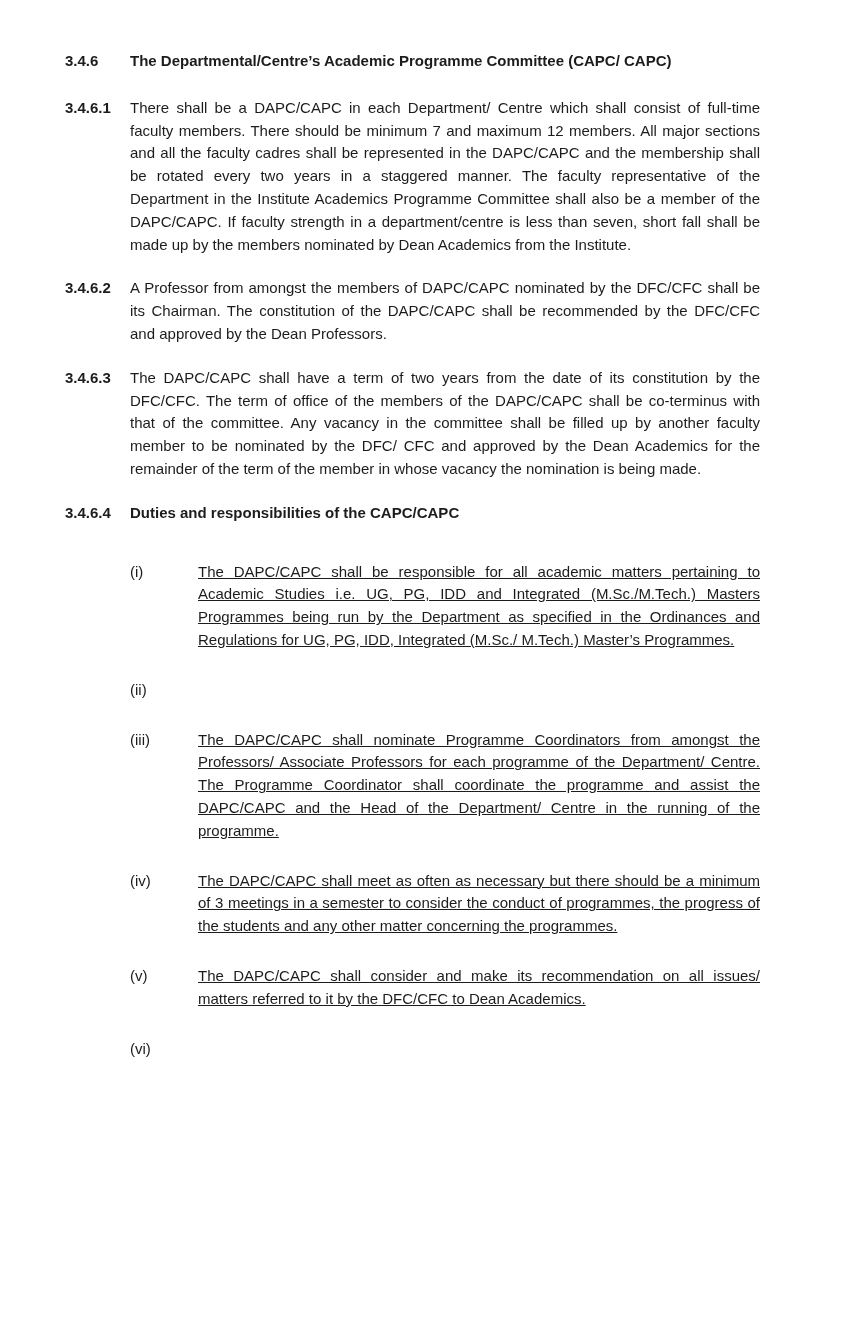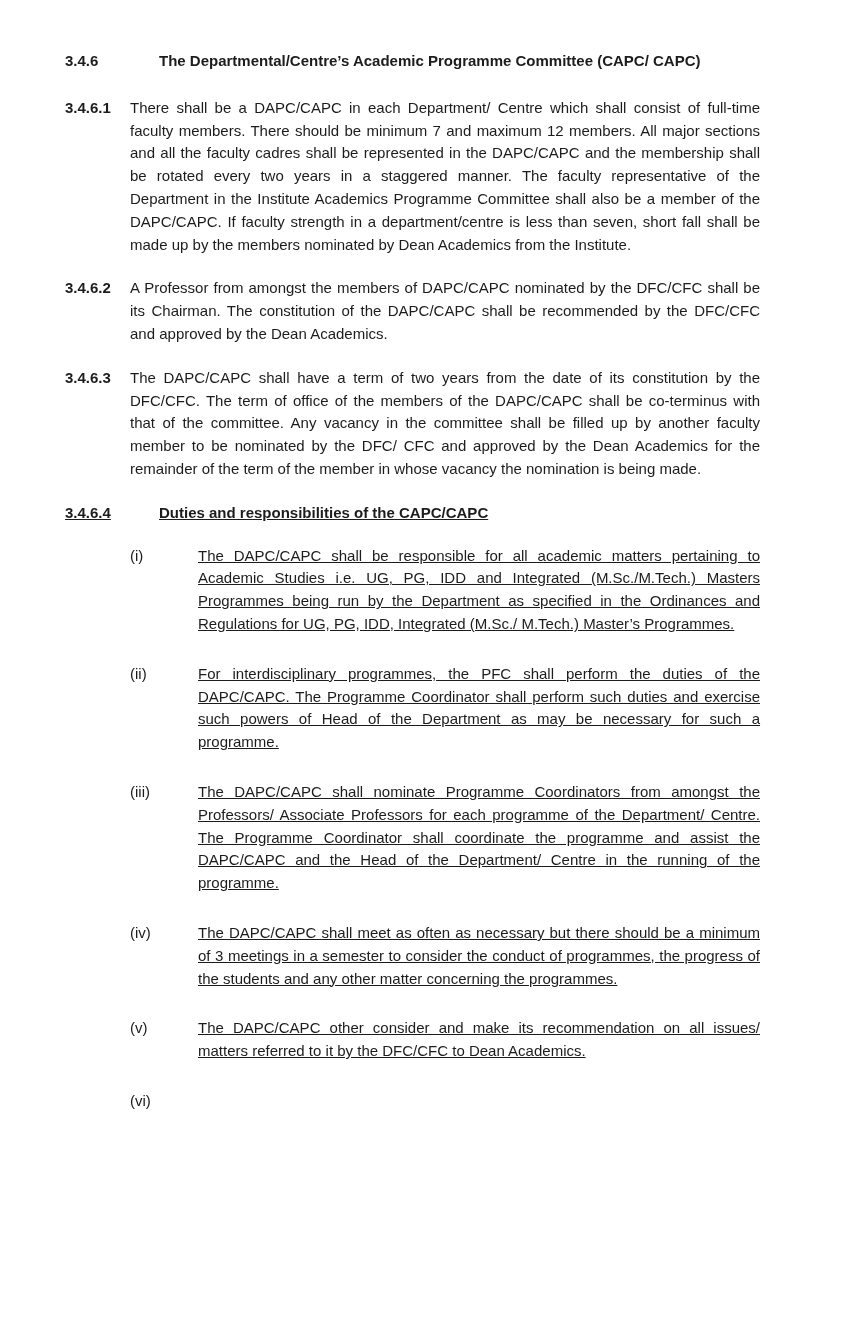--- a/index.html
+++ b/index.html
@@ -27,32 +27,30 @@
     width: 65px;
     flex-shrink: 0;
     font-weight: bold;
   }
   .body-col {
     flex: 1;
     text-align: justify;
   }
   .heading-block {
     margin-bottom: 24px;
-    gap: 29px;
   }
   .heading-block .body-col {
     font-weight: bold;
     text-align: justify;
   }
   .para-block {
     margin-bottom: 21px;
   }
   .subheading-block {
-    margin-bottom: 20px;
-    text-decoration: underline;
+    margin-bottom: 36px;
   }
   .subitem {
     display: flex;
     align-items: flex-start;
     margin-left: 65px;
     margin-bottom: 27px;
   }
   .subitem .label-col {
     width: 68px;
     flex-shrink: 0;
@@ -73,55 +71,54 @@
     <div class="body-col">The Departmental/Centre’s Academic Programme Committee (CAPC/ CAPC)</div>
   </div>
 
   <div class="row para-block">
     <span class="num-col">3.4.6.1</span>
     <div class="body-col">There shall be a DAPC/CAPC in each Department/ Centre which shall consist of full-time faculty members. There should be minimum 7 and maximum 12 members. All major sections and all the faculty cadres shall be represented in the DAPC/CAPC and the membership shall be rotated every two years in a staggered manner.  The faculty representative of the Department in the Institute Academics Programme Committee shall also be a member of the DAPC/CAPC. If faculty strength in a department/centre is less than seven, short fall shall be made up by the members nominated by Dean Academics from the Institute.</div>
   </div>
 
   <div class="row para-block">
     <span class="num-col">3.4.6.2</span>
-    <div class="body-col">A Professor from amongst the members of DAPC/CAPC nominated by the DFC/CFC shall be its Chairman. The constitution of the DAPC/CAPC shall be recommended by the DFC/CFC and approved by the Dean Academics.</div>
+    <div class="body-col">A Professor from amongst the members of DAPC/CAPC nominated by the DFC/CFC shall be its Chairman. The constitution of the DAPC/CAPC shall be recommended by the DFC/CFC and approved by the Dean Professors.</div>
   </div>
 
   <div class="row para-block">
     <span class="num-col">3.4.6.3</span>
     <div class="body-col">The DAPC/CAPC shall have a term of two years from the date of its constitution by the DFC/CFC. The term of office of the members of the DAPC/CAPC shall be co-terminus with that of the committee. Any vacancy in the committee shall be filled up by another faculty member to be nominated by the DFC/ CFC and approved by the Dean Academics for the remainder of the term of the member in whose vacancy the nomination is being made.</div>
   </div>
 
   <div class="row heading-block subheading-block">
     <span class="num-col">3.4.6.4</span>
     <div class="body-col">Duties and responsibilities of the CAPC/CAPC</div>
   </div>
 
   <div class="subitem">
     <span class="label-col">(i)</span>
     <div class="text-col">The DAPC/CAPC shall be responsible for all academic matters pertaining to Academic Studies i.e. UG, PG, IDD and Integrated (M.Sc./M.Tech.) Masters Programmes being run by the Department as specified in the Ordinances and Regulations for UG, PG, IDD, Integrated  (M.Sc./ M.Tech.) Master’s Programmes.</div>
   </div>
 
   <div class="subitem">
     <span class="label-col">(ii)</span>
-    <div class="text-col">For interdisciplinary programmes, the PFC shall perform the duties of the DAPC/CAPC. The Programme Coordinator shall perform such duties and exercise such powers of Head of the Department as may be necessary for such a programme.</div>
   </div>
 
   <div class="subitem">
     <span class="label-col">(iii)</span>
     <div class="text-col">The DAPC/CAPC shall nominate Programme Coordinators from amongst the Professors/ Associate Professors for each programme of the Department/ Centre. The Programme Coordinator shall coordinate the programme and assist the DAPC/CAPC and the Head of the Department/ Centre in the running of the programme.</div>
   </div>
 
   <div class="subitem">
     <span class="label-col">(iv)</span>
     <div class="text-col">The DAPC/CAPC shall meet as often as necessary but there should be a minimum of 3 meetings in a semester to consider the conduct of programmes, the progress of the students and any other matter concerning the programmes.</div>
   </div>
 
   <div class="subitem">
     <span class="label-col">(v)</span>
-    <div class="text-col">The DAPC/CAPC other consider and make its recommendation on all issues/ matters referred to it by the DFC/CFC to Dean Academics.</div>
+    <div class="text-col">The DAPC/CAPC shall consider and make its recommendation on all issues/ matters referred to it by the DFC/CFC to Dean Academics.</div>
   </div>
 
   <div class="subitem">
     <span class="label-col">(vi)</span>
   </div>
 
 </div>
 
 </body></html>

